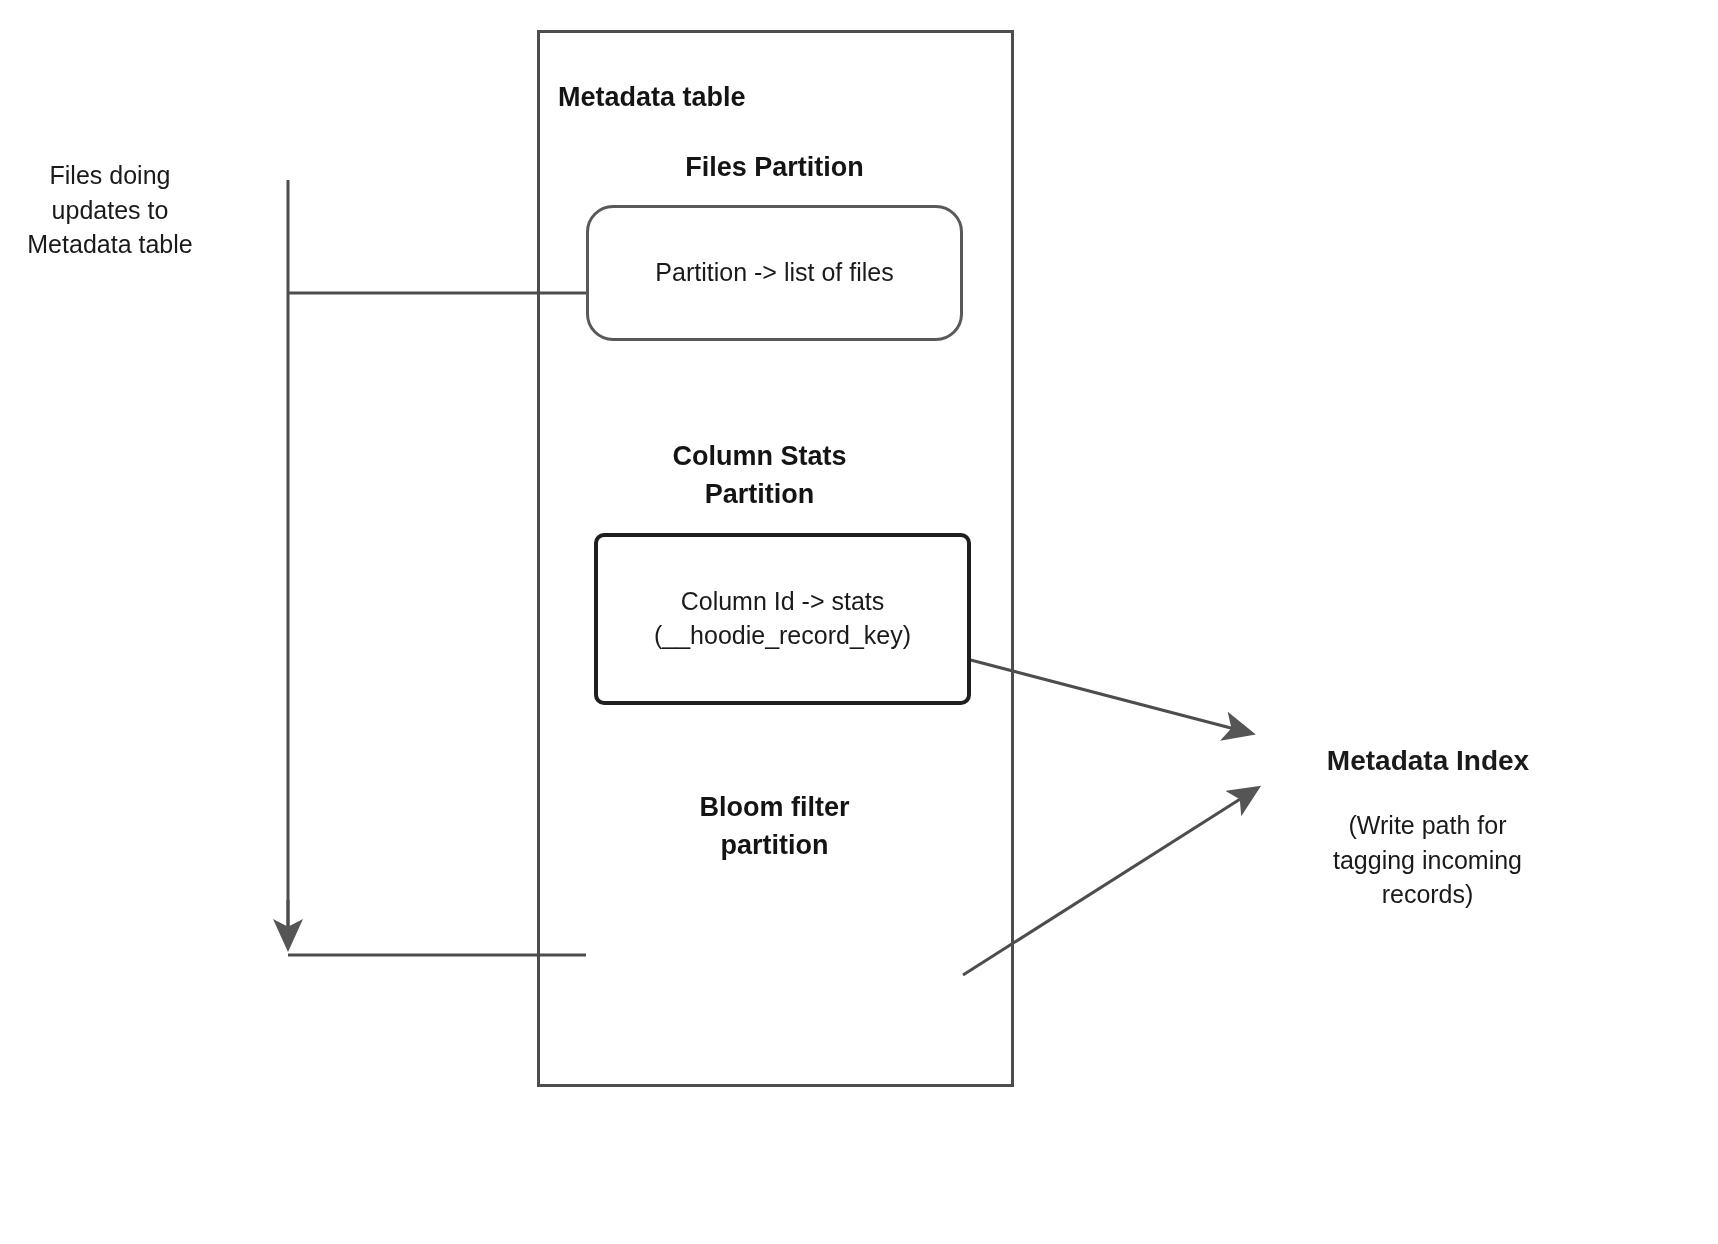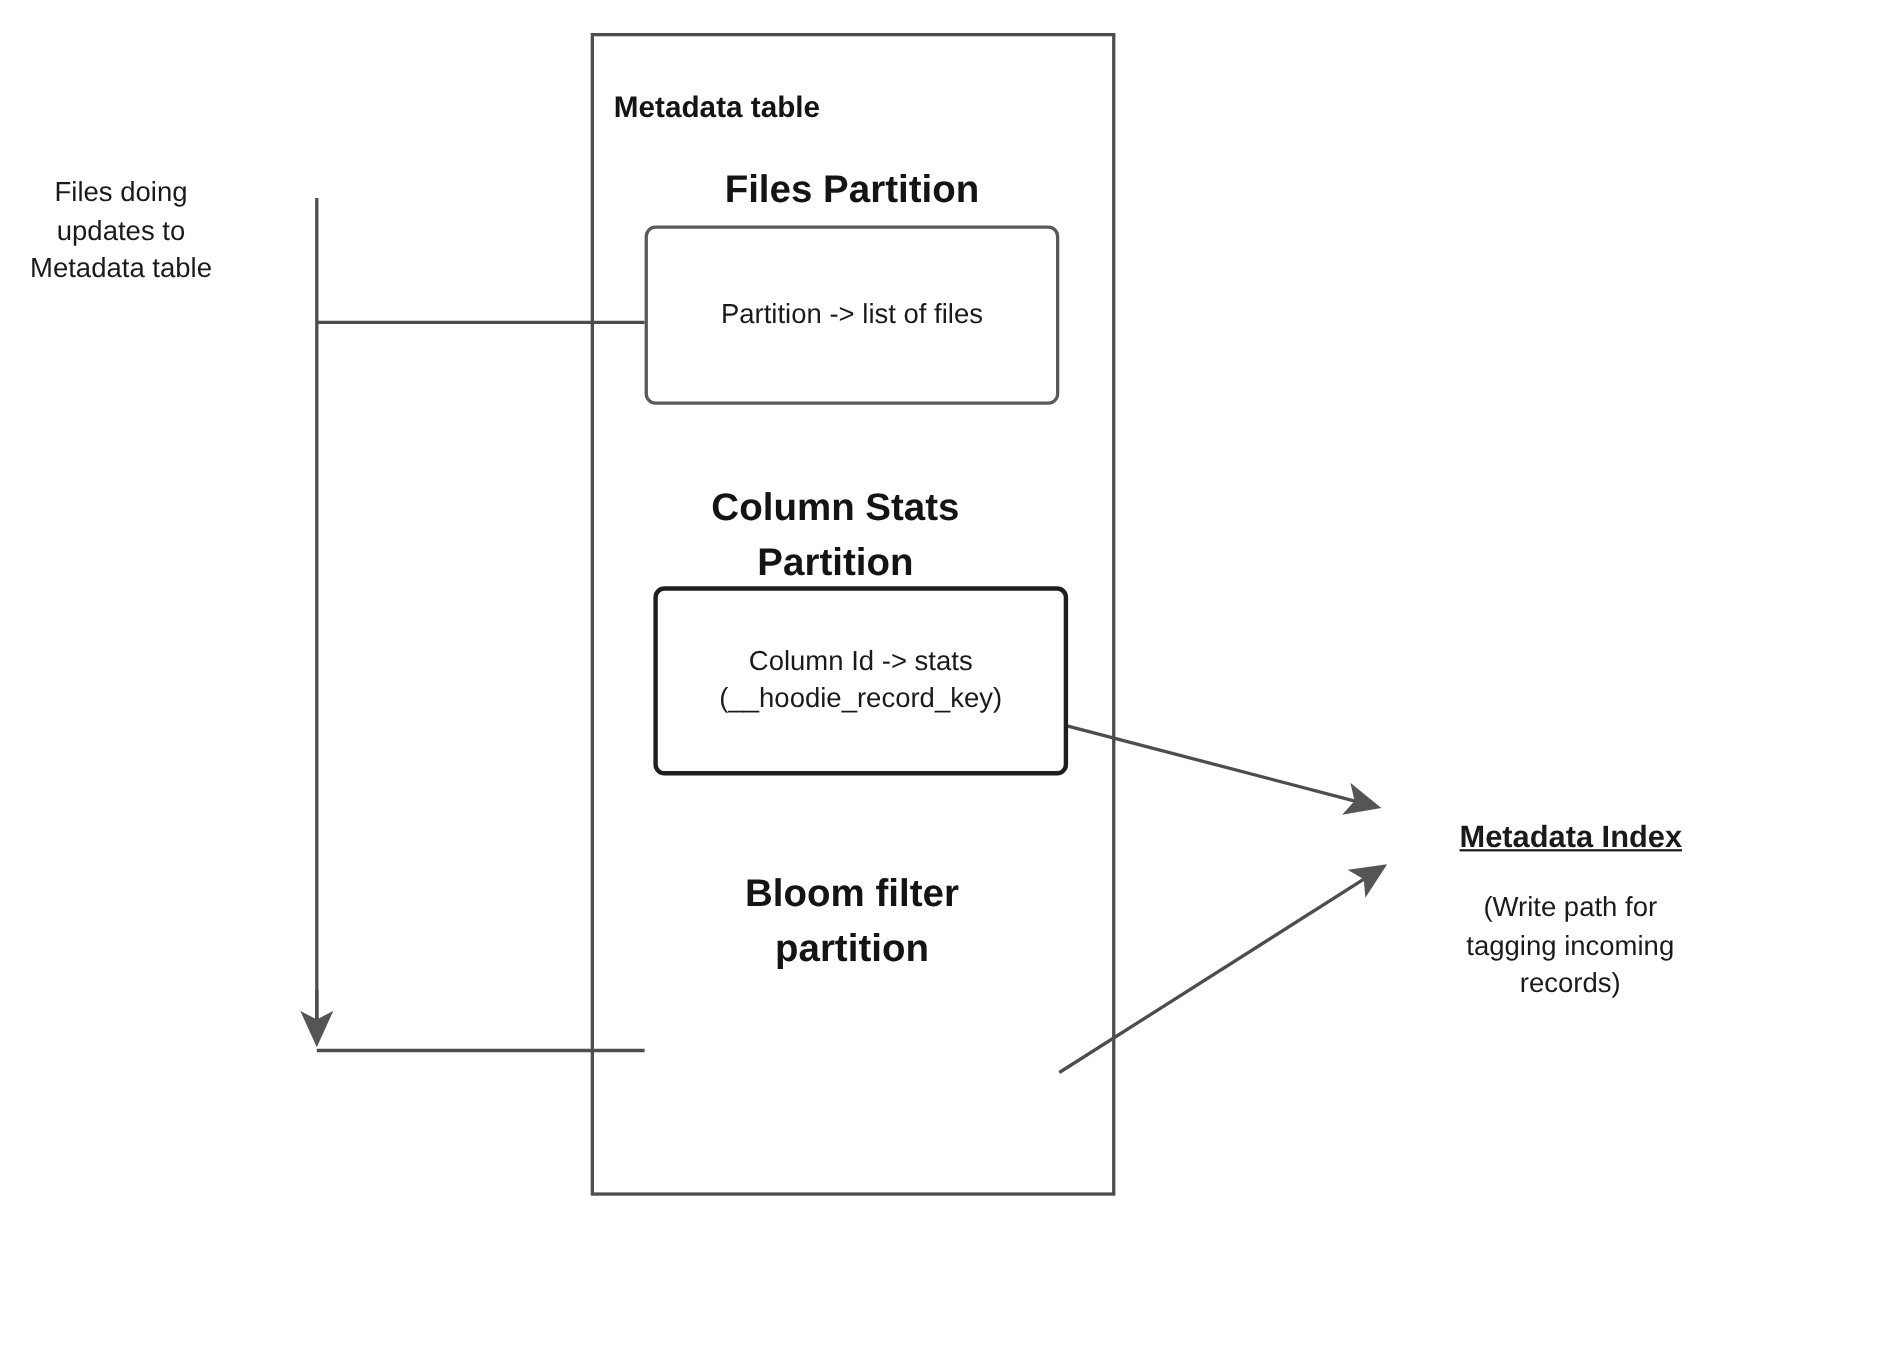--- a/index.html
+++ b/index.html
@@ -36,21 +36,21 @@
     height: 1057px;
     border: 3px solid #4d4d4d;
     background: transparent;
     box-sizing: border-box;
   }
 
   
   .section-title {
     position: absolute;
     font-weight: bold;
-    font-size: 35px;
+    font-size: 27px;
     line-height: 1.42;
     color: #141414;
     text-align: center;
     white-space: pre-line;
   }
   .box-title {
     position: absolute;
     left: 558px;
     top: 82px;
     font-weight: bold;
@@ -125,32 +125,32 @@
 
   <div class="annotation" style="left:14px; top:158px; width:192px;">Files doing
 updates to
 Metadata table</div>
 
   <div class="outer-box"></div>
 
   <div class="box-title">Metadata table</div>
 
   <div class="section-title" style="left:586px; top:148px; width:377px;">Files Partition</div>
-  <div class="inner-box" style="left:586px; top:205px; width:377px; height:163px;">
+  <div class="inner-box" style="left:586px; top:205px; width:377px; height:136px;border-radius:27px;">
     <span class="box-text">Partition -&gt; list of files</span>
   </div>
 
   <div class="section-title" style="left:571px; top:437px; width:377px;">Column Stats
 Partition</div>
   <div class="inner-box emphasis" style="left:594px; top:533px; width:377px; height:172px;">
     <span class="box-text">Column Id  -&gt; stats
 (__hoodie_record_key)</span>
   </div>
 
   <div class="section-title" style="left:586px; top:788px; width:377px;">Bloom filter
 partition</div>
 
-  <div class="annotation bold" style="left:1283px; top:742px; width:290px;text-decoration:underline;">Metadata Index</div>
+  <div class="annotation bold" style="left:1283px; top:742px; width:290px;">Metadata Index</div>
   <div class="annotation" style="left:1300px; top:808px; width:255px;">(Write path for
 tagging incoming
 records)</div>
 
 </div>
 
 </body></html>

